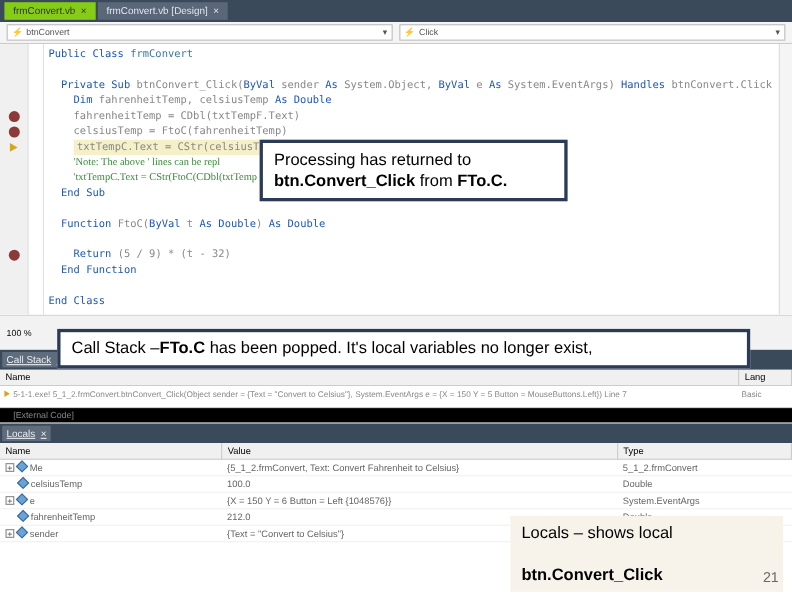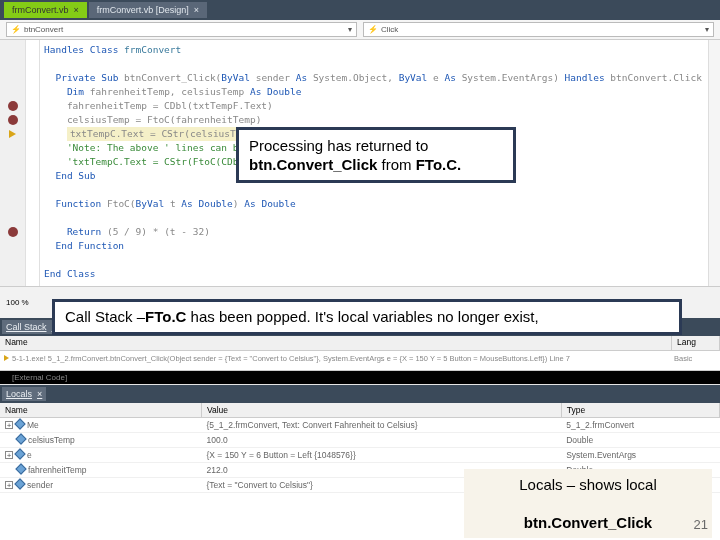--- a/index.html
+++ b/index.html
@@ -83,21 +83,21 @@
     width: 0; height: 0;
     border-top: 4px solid transparent;
     border-bottom: 4px solid transparent;
     border-left: 7px solid #d9a518;
   }
   .collapse-col { width: 14px; border-right: 1px solid #e0e0e0; }
   .code-lines { flex: 1; padding: 3px 6px 3px 4px; font-family: Consolas, monospace; font-size: 9.5px; line-height: 14px; color: #888; }
   .code-lines span { filter: blur(0.6px); }
   .code-lines .hl-row { background: #f5f0c8; display: inline-block; padding: 0 3px; }
   .code-lines .kw { color: #1f58b5; }
-  .code-lines .cm { color: #3a8b3a; }
+  .code-lines .cm { color: #3a8b3a; font-family: Liberation Serif, serif; }
   .code-lines .tp { color: #3a7a9c; }
 
   .right-marker-col { width: 12px; background: #f5f5f5; border-left: 1px solid #ddd; position: relative; }
 
   
   .annot {
     position: absolute;
     background: #fff;
     border: 3px solid #2b3a55;
     padding: 6px 10px;
@@ -195,21 +195,21 @@
     <div class="gutter-row"></div>
     <div class="gutter-row"></div>
     <div class="gutter-row"></div>
     <div class="gutter-row"></div>
     <div class="gutter-row">
         <div class="break-dot"></div>
       </div>
   </div>
   <div class="collapse-col"></div>
   <div class="code-lines">
-    <span class="kw">Handles Class</span><span class="tp"> frmConvert</span><br>
+    <span class="kw">Public Class</span><span class="tp"> frmConvert</span><br>
     <br>
     &nbsp;&nbsp;<span class="kw">Private Sub</span><span> btnConvert_Click(</span><span class="kw">ByVal</span><span> sender </span><span class="kw">As</span><span> System.Object, </span><span class="kw">ByVal</span><span> e </span><span class="kw">As</span><span> System.EventArgs) </span><span class="kw">Handles</span><span> btnConvert.Click</span><br>
     &nbsp;&nbsp;&nbsp;&nbsp;<span class="kw">Dim</span><span> fahrenheitTemp, celsiusTemp </span><span class="kw">As Double</span><br>
     &nbsp;&nbsp;&nbsp;&nbsp;<span>fahrenheitTemp = CDbl(txtTempF.Text)</span><br>
     &nbsp;&nbsp;&nbsp;&nbsp;<span>celsiusTemp = FtoC(fahrenheitTemp)</span><br>
     &nbsp;&nbsp;&nbsp;&nbsp;<span class="hl-row">txtTempC.Text = CStr(celsiusTemp)</span><br>
     &nbsp;&nbsp;&nbsp;&nbsp;<span class="cm">'Note: The above '</span><span class="cm">  lines can be repl</span><br>
     &nbsp;&nbsp;&nbsp;&nbsp;<span class="cm">'txtTempC.Text = CStr(FtoC(CDbl(txtTemp</span><br>
     &nbsp;&nbsp;<span class="kw">End Sub</span><br>
     <br>
@@ -296,19 +296,19 @@
       </tr>
       <tr>
         <td><span class="expander">+</span><span class="var-icon"></span><span>sender</span></td>
         <td class="val">{Text = "Convert to Celsius"}</td>
         <td>Object</td>
       </tr>
     </tbody>
   </table>
 </div>
 
-<div class="annot" style="right:8px; bottom:2px; width:248px; text-align:center; line-height:19px; border-width:0; background:#f7f3ea;">
+<div class="annot" style="right:8px; bottom:2px; width:248px; text-align:left; line-height:19px; border-width:0; background:#f7f3ea;">
   <span>Locals – shows local</span><br>
   <br>
   <b>btn.Convert_Click</b>
 </div>
 
 <div class="slide-num">21</div>
 
 </body></html>

